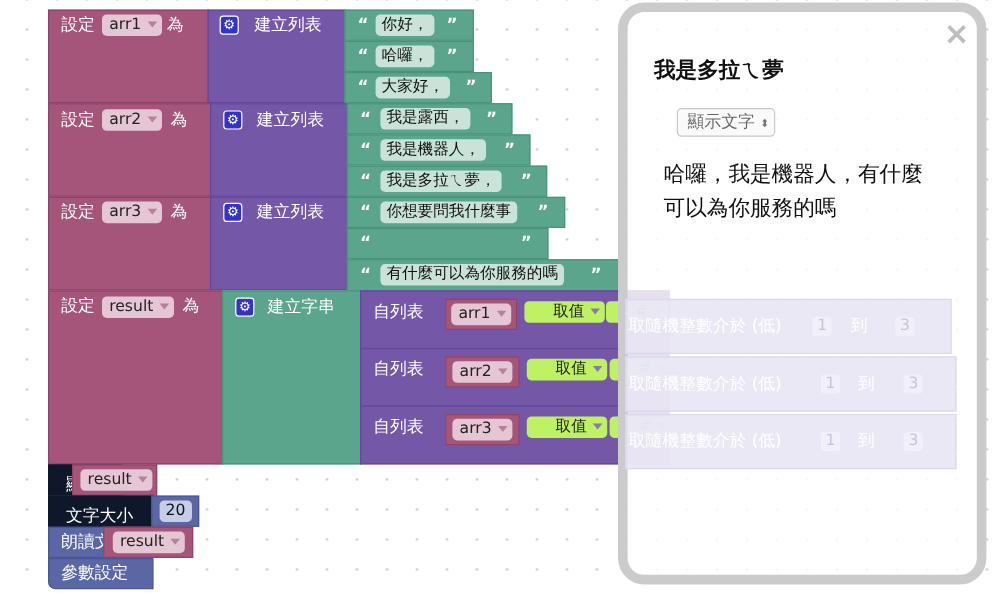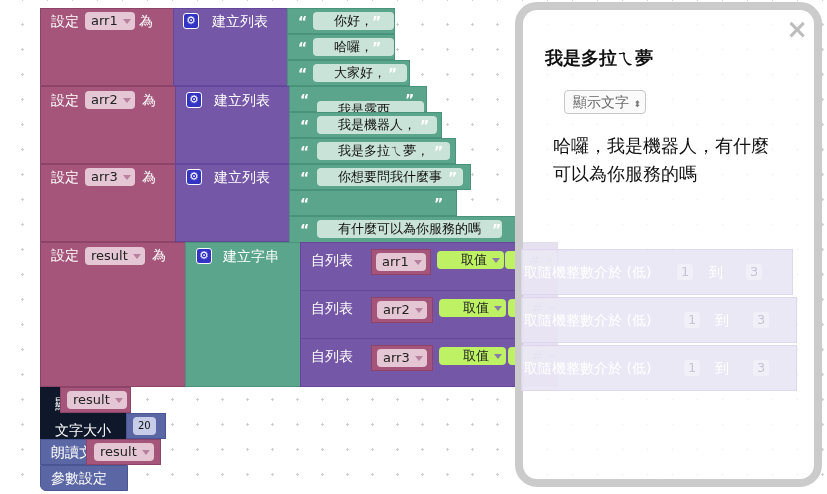--- a/index.html
+++ b/index.html
@@ -27,25 +27,25 @@
   .dd.purple { background:#bef264;padding-left:24px; }
   .dd .car { display:inline-block; width:0; height:0; margin-left:5px; vertical-align:middle;
     border-left:4px solid transparent; border-right:4px solid transparent; border-top:5px solid #8a7aa8; }
   .dd.pink .car { border-top-color:#b7809c; }
   .gear {
     position:absolute; width:16px; height:16px; border-radius:3px; background:#3434c4;
     border:1px solid #fff; box-sizing:border-box; color:#fff; font-size:11px; line-height:14px; text-align:center;
   }
   .str {
     position:absolute; background:#c9e3d8; color:#111; font-size:13px; line-height:18px; height:18px;
-    padding:0 21px; border-radius:4px; white-space:nowrap;
+    padding:0 5px; border-radius:4px; white-space:nowrap;
   }
   .q { position:absolute; color:#fff; font-weight:bold; font-size:14px; line-height:18px; }
   .varb { position:absolute; background:#a5547a; border:1px solid #8e4468; box-sizing:border-box; }
-  .num { position:absolute; background:#c7cde8; color:#111; font-size:10px; line-height:18px; height:18px; padding:0 5px; border-radius:4px; }
+  .num { position:absolute; background:#c7cde8; color:#111; font-size:13px; line-height:18px; height:18px; padding:0 5px; border-radius:4px; }
 
   
   .overlay {
     position:absolute; left:515px; top:2px; width:307px; height:485px; box-sizing:border-box;
     border:8px solid #cbcbcb; border-radius:22px; background:rgba(255,255,255,0.82);
   }
   .ghost { position:absolute; background:rgba(232,228,245,0.85); border:1px solid #dcd6ee; box-sizing:border-box; }
   .ghost .glbl { position:absolute; color:#fff; font-size:14px; line-height:18px; white-space:nowrap; }
   .ghost .gnum { position:absolute; background:#f1eff7; color:#c8c4d6; font-size:13px; line-height:16px; height:16px; padding:0 4px; border-radius:3px; }
 </style>
@@ -81,21 +81,21 @@
   <span class="lbl" style="left:10px;top:4px;">設定</span>
   <span class="dd pink" style="left:44px;top:4px;"><span>arr2</span><span class="car"></span></span>
   <span class="lbl" style="left:101px;top:4px;">為</span>
 </div>
 <div class="blk list" style="left:135px;top:86px;width:115px;height:78px;">
   <span class="gear" style="left:10px;top:5px;">⚙</span>
   <span class="lbl" style="left:38px;top:4px;">建立列表</span>
 </div>
 <div class="blk text" style="left:249px;top:86px;width:138px;height:26px;">
   <span class="q" style="left:10px;top:3px;">“</span>
-  <span class="str" style="left:27px;top:14px;">我是露西，</span>
+  <span class="str" style="left:27px;top:3px;">我是露西，</span>
   <span class="q" style="left:115px;top:3px;">”</span>
 </div>
 <div class="blk text" style="left:249px;top:112px;width:153px;height:26px;">
   <span class="q" style="left:10px;top:3px;">“</span>
   <span class="str" style="left:27px;top:3px;">我是機器人，</span>
   <span class="q" style="left:130px;top:3px;">”</span>
 </div>
 <div class="blk text" style="left:249px;top:138px;width:167px;height:26px;">
   <span class="q" style="left:10px;top:3px;">“</span>
   <span class="str" style="left:27px;top:3px;">我是多拉ㄟ夢，</span>

